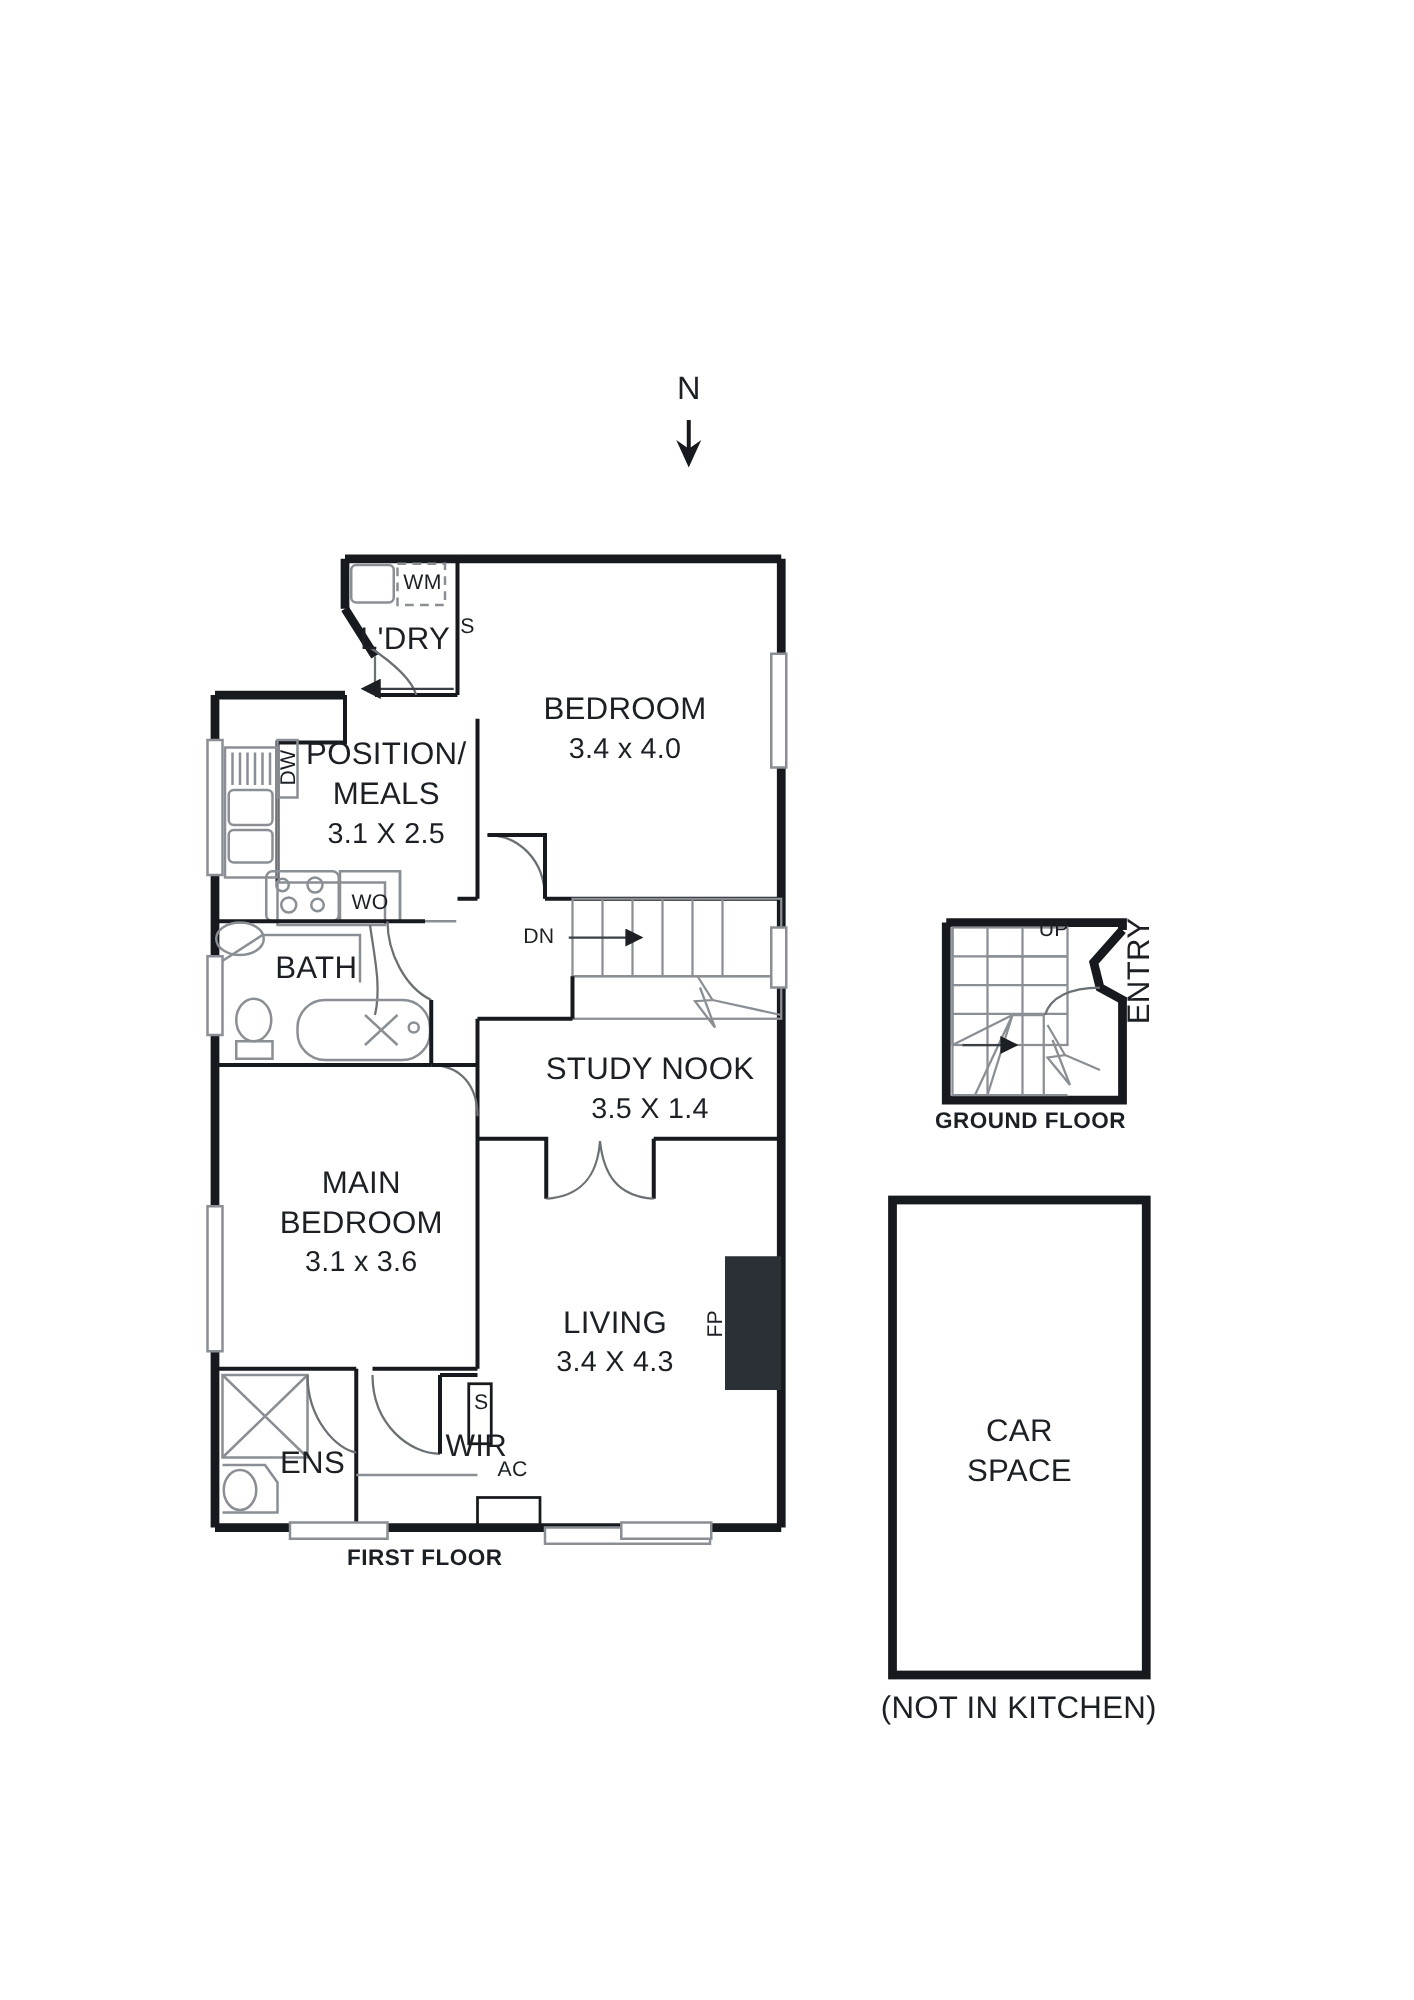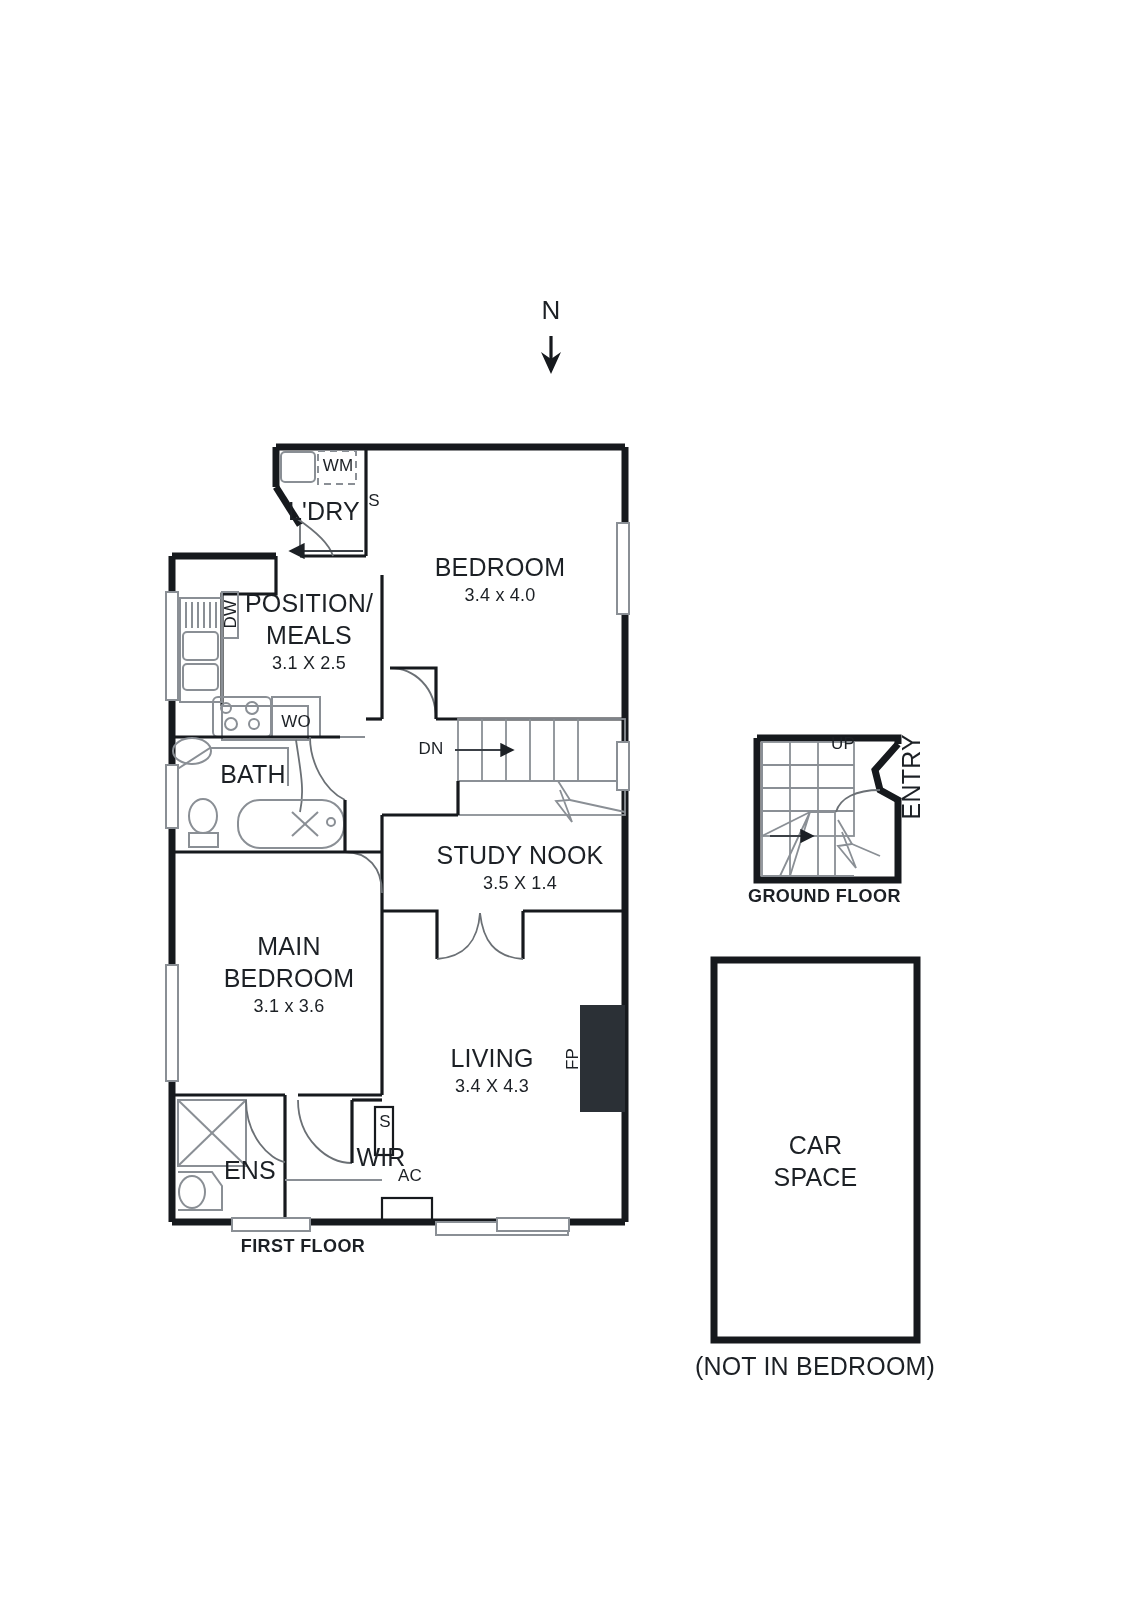--- a/index.html
+++ b/index.html
@@ -23,21 +23,21 @@
   }
   .lbl{
     position:absolute;
     text-align:center;
     line-height:1.18;
     letter-spacing:0.2px;
     white-space:pre;
     color:#1c2025;
   }
   .room-name{ font-size:25px; }
-  .room-dims{ font-size:18px; }
+  .room-dims{ font-size:23px; }
   .small-tag{ font-size:17px; }
   .floor-title{ font-size:18px; font-weight:bold; letter-spacing:0.4px; }
   .north-letter{ font-size:26px; }
   .rot90{ transform:rotate(-90deg); transform-origin:center center; }
   .notpos{ font-size:25px; }
 </style>
 </head>
 <body>
 
 <div id="page">
@@ -311,25 +311,25 @@
 
   <div class="lbl room-name" style="left:408px; top:1044px; width:168px;">LIVING</div>
   <div class="lbl room-dims" style="left:408px; top:1076px; width:168px;">3.4 X 4.3</div>
   <div class="lbl small-tag rot90" style="left:558px; top:1049px; width:30px;">FP</div>
 
   <div class="lbl small-tag" style="left:377px; top:1112px; width:16px;">S</div>
   <div class="lbl room-name" style="left:288px; top:1143px; width:90px;margin-left:48px;">WIR</div>
   <div class="lbl room-name" style="left:208px; top:1156px; width:84px;">ENS</div>
   <div class="lbl small-tag" style="left:392px; top:1166px; width:36px;">AC</div>
 
-  <div class="lbl floor-title" style="left:188px; top:1236px; width:230px; text-align:center;">FIRST FLOOR</div>
+  <div class="lbl floor-title" style="left:172px; top:1236px; width:230px; text-align:right;">FIRST FLOOR</div>
 
   <div class="lbl north-letter" style="left:528px; top:295px; width:46px;">N</div>
 
   <div class="lbl small-tag" style="left:824px; top:734px; width:38px;">UP</div>
   <div class="lbl room-name rot90" style="left:857px; top:762px; width:110px;">ENTRY</div>
   <div class="lbl floor-title" style="left:748px; top:886px; width:200px; text-align:left;">GROUND FLOOR</div>
 
   <div class="lbl room-name" style="left:714px; top:1131px; width:203px;">CAR</div>
   <div class="lbl room-name" style="left:714px; top:1163px; width:203px;">SPACE</div>
-  <div class="lbl notpos" style="left:690px; top:1352px; width:250px;">(NOT IN BEDROOM)</div>
+  <div class="lbl notpos" style="left:690px; top:1352px; width:250px;">(NOT IN KITCHEN)</div>
 
 </div>
 
 </body></html>

